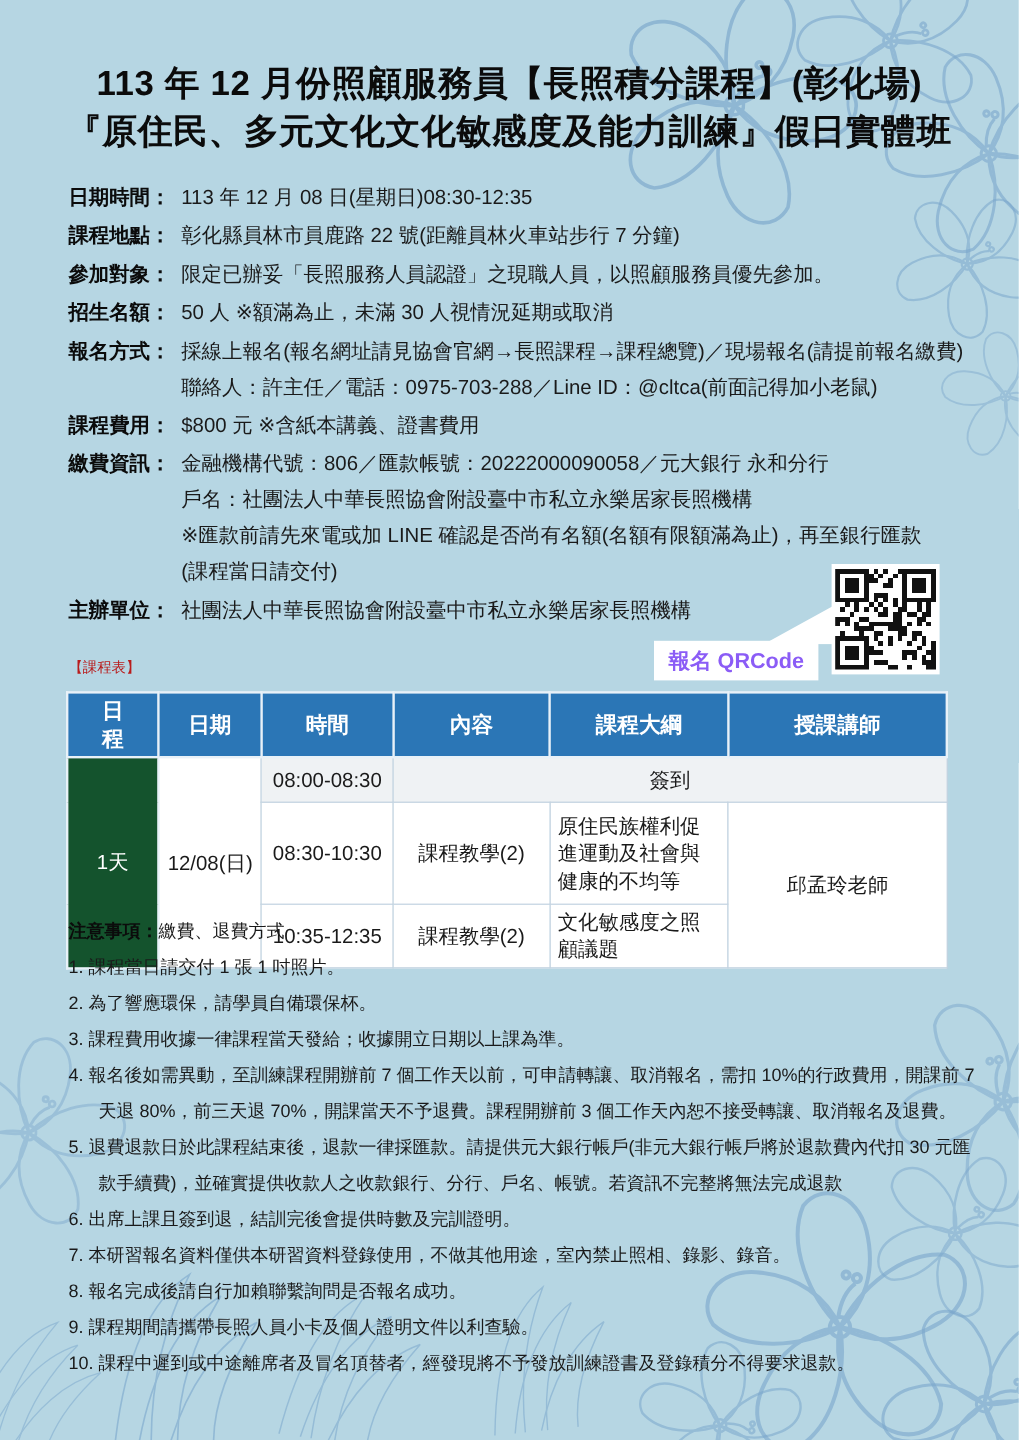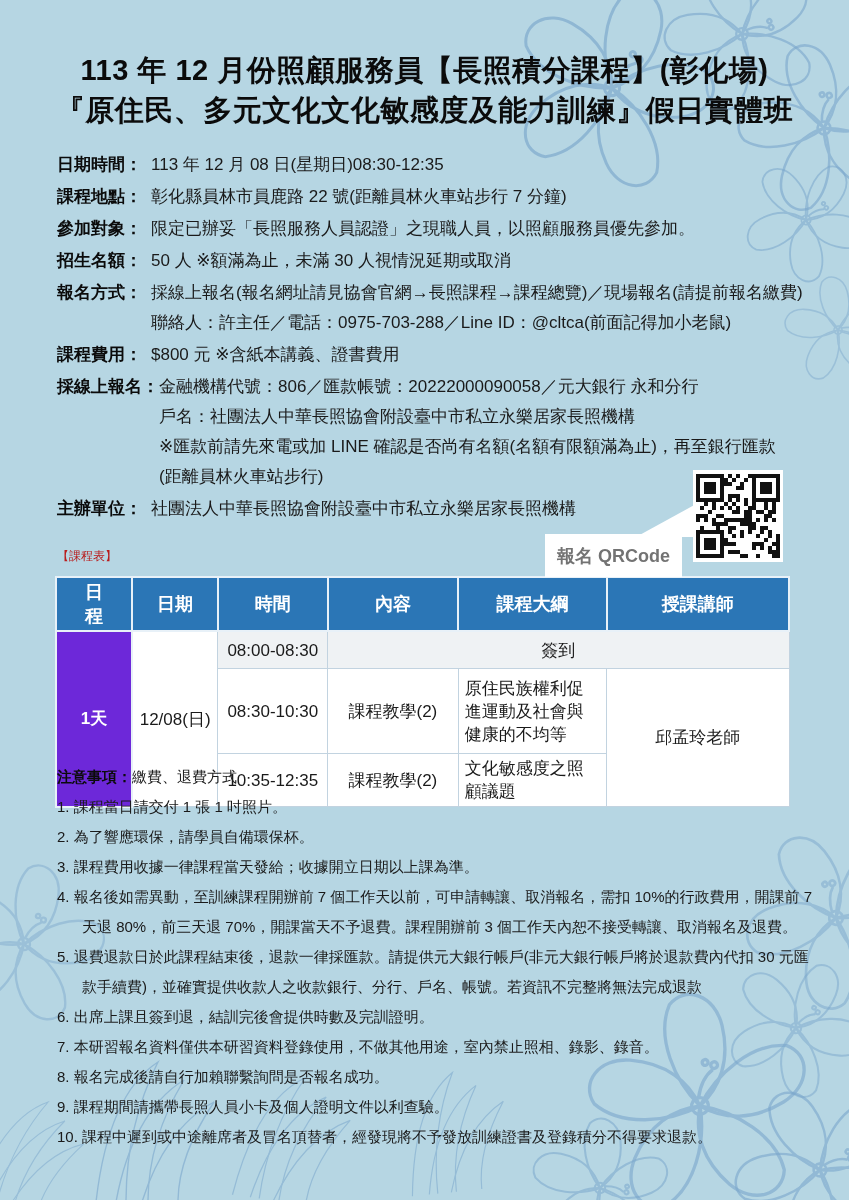--- a/index.html
+++ b/index.html
@@ -30,23 +30,23 @@
     left:693px;top:470px;width:90px;height:92px;
     background:#ffffff;display:flex;align-items:center;justify-content:center;
     z-index:2;
   }
   .qr-arrow{
     left:636px;top:503px;width:62px;height:34px;background:#ffffff;
     clip-path:polygon(0 100%,100% 0,100% 100%);
     z-index:2;
   }
   .qr-label{
-    left:545px;top:534px;height:43px;
+    left:545px;top:534px;height:33px;
     background:#ffffff;display:flex;align-items:center;
-    padding:0 12px;font-size:18px;font-weight:bold;color:#737373;
+    padding:0 12px;font-size:18px;font-weight:bold;color:#8b5cf6;
     z-index:2;
   }
 
   .sched-title{top:548px;left:57px;font-size:12px;color:#b91c1c;}
 
   table.sched{
     position:absolute;z-index:1;
     left:55px;top:576px;width:735px;
     border-collapse:collapse;
     font-size:17px;
@@ -58,21 +58,21 @@
   }
   .sched td{
     background:#ffffff;border:1px solid #c2d3e0;
     text-align:center;vertical-align:middle;
     padding:3px 6px;color:#1a1a1a;line-height:23px;
   }
   .sched td.day{
     background:#2b76b6;color:#ffffff;border:2px solid #e8f1f8;
   }
   .sched tr.r1 td{background:#eff2f4;height:30px;margin-left:38px;}
-  .sched tr.r1 td.day{background:#6d28d9;font-weight:bold;}
+  .sched tr.r1 td.day{background:#14532d;}
   .sched tr.r1 td.date{background:#ffffff;}
   .sched tr.r2 td{height:78px;}
   .sched tr.r3 td{height:44px;}
   .sched td.outline{text-align:left;}
 
   .notes{top:762px;left:57px;width:760px;font-size:15px;line-height:30px;color:#1a1a1a;}
   .notes-title{white-space:nowrap;}
   .notes-title .nl{font-weight:bold;color:#0b0b0b;}
   .note-item{padding-left:25px;text-indent:-25px;}
 </style>
@@ -141,26 +141,26 @@
     </div>
     <div class="info-row">
       <span class="info-label">報名方式：</span>
       <span class="info-value">採線上報名(報名網址請見協會官網→長照課程→課程總覽)／現場報名(請提前報名繳費)聯絡人：許主任／電話：0975-703-288／Line ID：@cltca(前面記得加小老鼠)</span>
     </div>
     <div class="info-row">
       <span class="info-label">課程費用：</span>
       <span class="info-value">$800 元 ※含紙本講義、證書費用</span>
     </div>
     <div class="info-row">
-      <span class="info-label">採線上報名：</span>
+      <span class="info-label">繳費資訊：</span>
       <span class="info-value">
         <div>金融機構代號：806／匯款帳號：20222000090058／元大銀行 永和分行</div>
         <div>戶名：社團法人中華長照協會附設臺中市私立永樂居家長照機構</div>
         <div>※匯款前請先來電或加 LINE 確認是否尚有名額(名額有限額滿為止)，再至銀行匯款</div>
-        <div>(距離員林火車站步行)</div>
+        <div>(課程當日請交付)</div>
       </span>
     </div>
     <div class="info-row">
       <span class="info-label">主辦單位：</span>
       <span class="info-value">社團法人中華長照協會附設臺中市私立永樂居家長照機構</span>
     </div>
   </div>
 
   <div class="layer qr-arrow"></div>
   <div class="layer qr-label">報名 QRCode</div>

